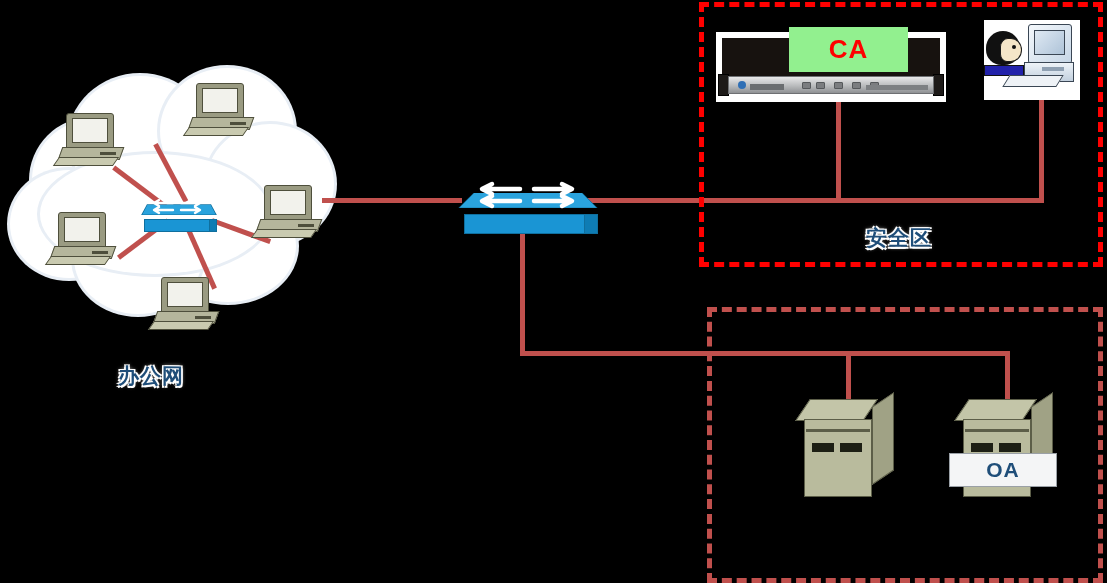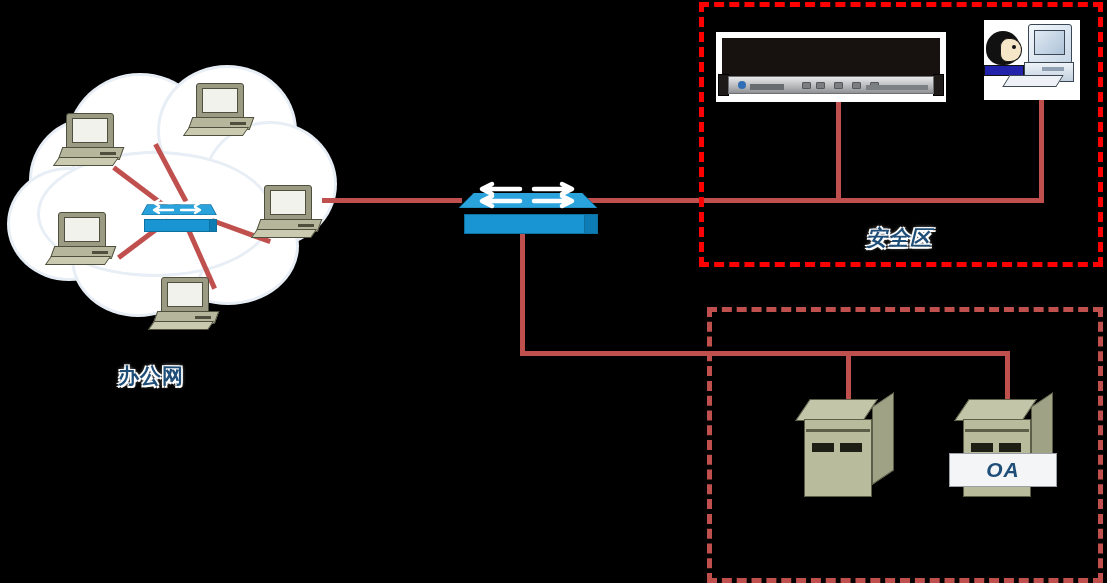--- a/index.html
+++ b/index.html
@@ -480,50 +480,53 @@
     <div class="chassis-face"></div>
     <div class="brandmark"></div>
     <div class="brandtext"></div>
     <div class="led" style="left:86px;"></div>
     <div class="led" style="left:100px;"></div>
     <div class="led" style="left:118px;"></div>
     <div class="led" style="left:136px;"></div>
     <div class="led" style="left:154px;"></div>
     <div class="modeltext"></div>
   </div>
+  <div class="ca-screen">
+    <span>CA</span>
+  </div>
 
   <div class="operator">
     <div class="op-head-hair"></div>
     <div class="op-face"></div>
     <div class="op-eye"></div>
     <div class="op-shoulder"></div>
     <div class="ws-monitor"></div>
     <div class="ws-screen"></div>
     <div class="ws-tower"></div>
     <div class="ws-bay"></div>
     <div class="ws-kbd"></div>
   </div>
 
-  <div class="caption" style="left:866px; top:224px;font-style:italic;">安全区</div>
+  <div class="caption" style="left:866px; top:224px;">安全区</div>
 
   <div class="zone zone-app" style="left:707px; top:307px; width:396px; height:276px;"></div>
 
   <div class="link link-v" style="left:846px; top:351px; height:70px;"></div>
   <div class="link link-v" style="left:1005px; top:351px; height:70px;"></div>
 
   <div class="server" style="left:804px; top:399px;">
     <div class="srv-top"></div>
     <div class="srv-side"></div>
     <div class="srv-front"></div>
     <div class="srv-groove"></div>
     <div class="srv-bay-l"></div>
     <div class="srv-bay-r"></div>
   </div>
 
-  <div class="server" style="left:963px; top:399px;font-style:italic;">
+  <div class="server" style="left:963px; top:399px;">
     <div class="srv-top"></div>
     <div class="srv-side"></div>
     <div class="srv-front"></div>
     <div class="srv-groove"></div>
     <div class="srv-bay-l"></div>
     <div class="srv-bay-r"></div>
     <div class="srv-label">OA</div>
   </div>
 
 

